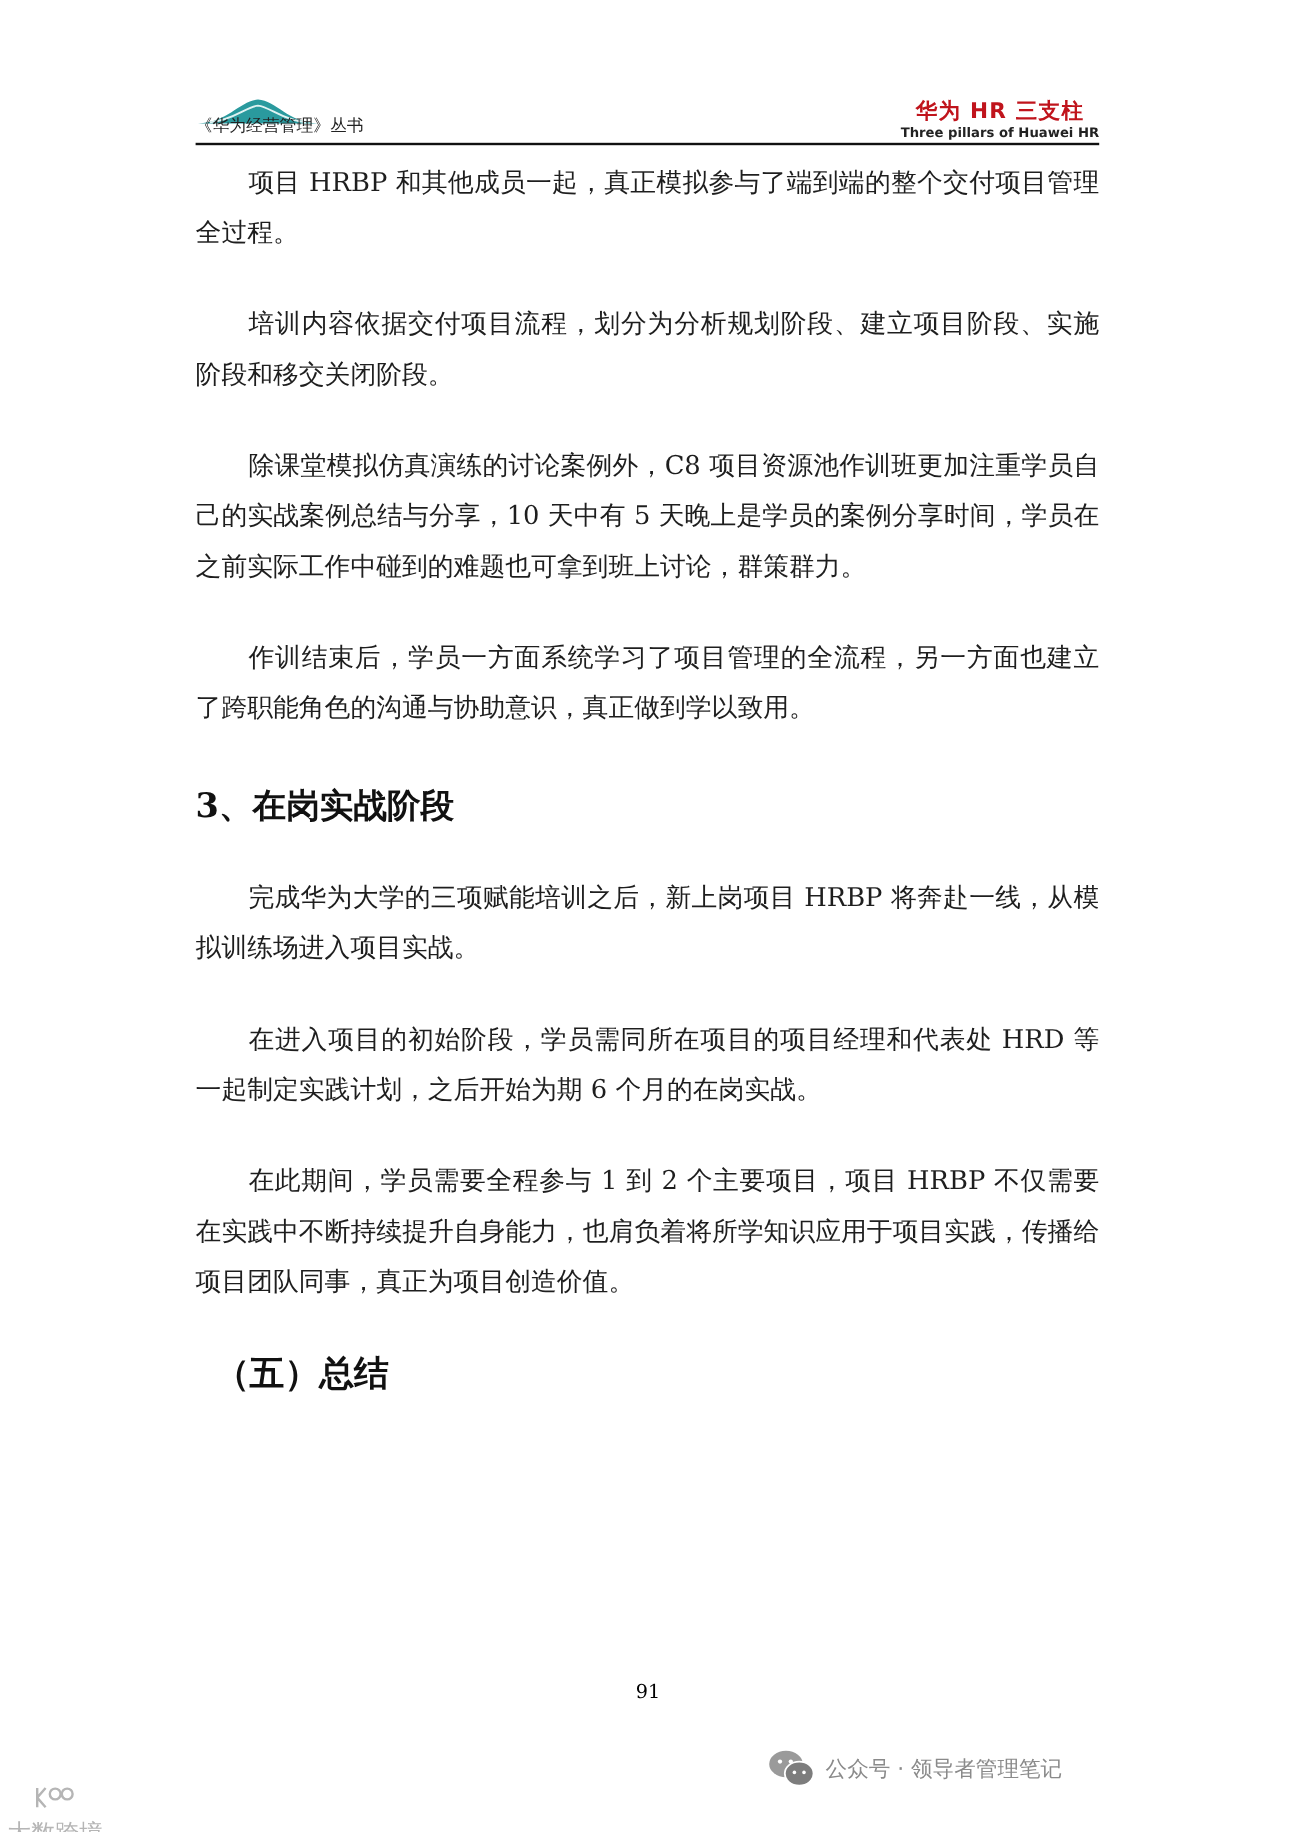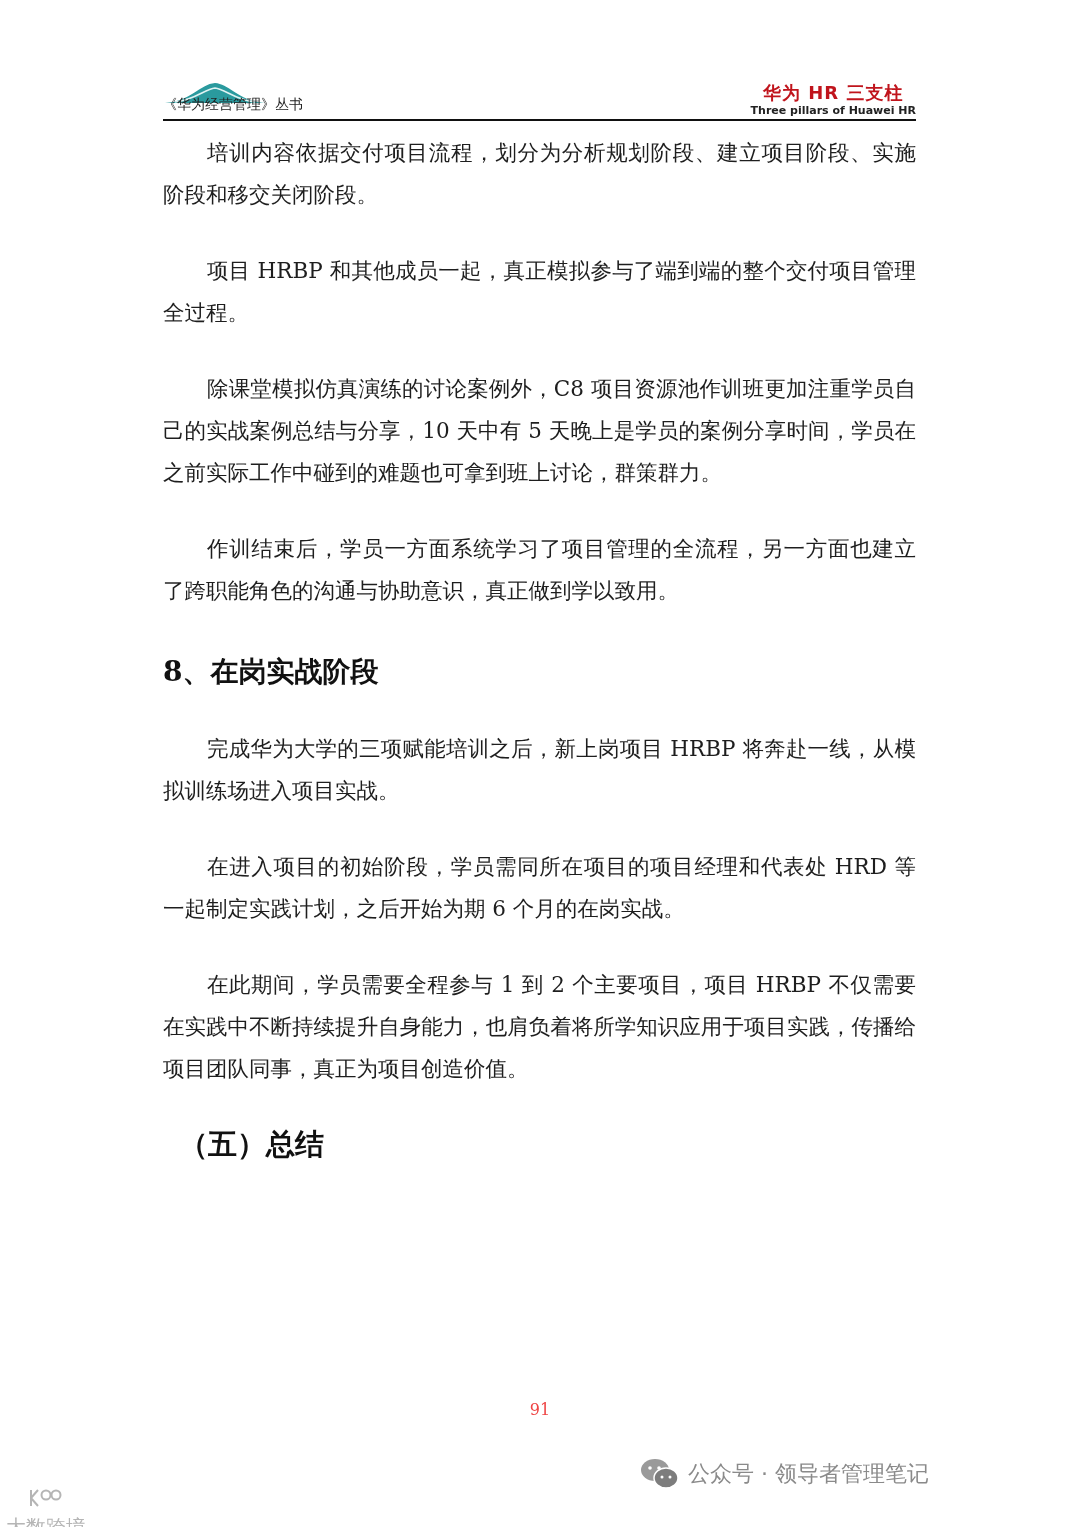--- a/index.html
+++ b/index.html
@@ -13,47 +13,47 @@
     .brand { position: absolute; right: 0; top: 10px; text-align: center; font-family: "DejaVu Sans", sans-serif; }
     .brand-cn { font-size: 18px; font-weight: bold; color: #c0141c; letter-spacing: 1px; line-height: 22px; }
     .brand-en { font-size: 11px; font-weight: bold; color: #222; line-height: 14px; }
     .header-rule { position: absolute; left: 163px; top: 119px; width: 753px; height: 0; border-top: 2px solid #111; }
 
     .content { position: absolute; left: 163px; top: 132px; width: 753px; }
     .para { font-size: 21.5px; line-height: 42px; text-indent: 44px; margin: 0 0 34px 0; text-align: justify; color: #1e1e1e; }
     .h3 { font-size: 28px; font-weight: bold; margin: 0; line-height: 40px; color: #111; }
     .h2 { font-size: 29px; font-weight: bold; margin: 16px; line-height: 40px; color: #111; }
 
-    .page-num { position: absolute; left: 0; width: 1080px; top: 1400px; text-align: center; font-size: 16px; color: #ef4444; }
+    .page-num { position: absolute; left: 0; width: 1080px; top: 1400px; text-align: center; font-size: 16px; color: #000000; }
 
-    .wm-right { position: absolute; left: 640px; top: 1457px; font-family: "DejaVu Sans", sans-serif; font-size: 22px; color: #8a8a8a; display: flex; align-items: center; gap: 8px; }
+    .wm-right { position: absolute; left: 640px; top: 1457px; font-family: "DejaVu Sans", sans-serif; font-size: 18px; color: #8a8a8a; display: flex; align-items: center; gap: 8px; }
     .wm-left { position: absolute; left: 6px; top: 1486px; font-family: "DejaVu Sans", sans-serif; font-size: 20px; color: #b5b5b5; display: flex; align-items: center; gap: 4px; flex-direction: column; }
   </style>
 </head>
 <body>
 
 <div class="header">
   <svg class="logo" viewBox="0 0 100 26">
     <path d="M0 25 C25 24 35 6 50 5 C65 6 75 24 100 25 Z" fill="#2a9a9e"></path>
     <path d="M10 24 C30 22 40 11 50 10 C60 11 70 22 90 24" fill="none" stroke="#dff2f2" stroke-width="1.6"></path>
   </svg>
   <div class="series">《华为经营管理》丛书</div>
   <div class="brand">
     <div class="brand-cn">华为 HR 三支柱</div>
     <div class="brand-en">Three pillars of Huawei HR</div>
   </div>
 </div>
 <div class="header-rule"></div>
 
 <div class="content">
+  <p class="para">项目 HRBP 和其他成员一起，真正模拟参与了端到端的整个交付项目管理全过程。</p>
   <p class="para">培训内容依据交付项目流程，划分为分析规划阶段、建立项目阶段、实施阶段和移交关闭阶段。</p>
-  <p class="para">项目 HRBP 和其他成员一起，真正模拟参与了端到端的整个交付项目管理全过程。</p>
   <p class="para">除课堂模拟仿真演练的讨论案例外，C8 项目资源池作训班更加注重学员自己的实战案例总结与分享，10 天中有 5 天晚上是学员的案例分享时间，学员在之前实际工作中碰到的难题也可拿到班上讨论，群策群力。</p>
   <p class="para" style="margin-bottom:40px;">作训结束后，学员一方面系统学习了项目管理的全流程，另一方面也建立了跨职能角色的沟通与协助意识，真正做到学以致用。</p>
-  <h3 class="h3" style="margin-bottom:36px;">8、在岗实战阶段</h3>
+  <h3 class="h3" style="margin-bottom:36px;">3、在岗实战阶段</h3>
   <p class="para">完成华为大学的三项赋能培训之后，新上岗项目 HRBP 将奔赴一线，从模拟训练场进入项目实战。</p>
   <p class="para">在进入项目的初始阶段，学员需同所在项目的项目经理和代表处 HRD 等一起制定实践计划，之后开始为期 6 个月的在岗实战。</p>
   <p class="para">在此期间，学员需要全程参与 1 到 2 个主要项目，项目 HRBP 不仅需要在实践中不断持续提升自身能力，也肩负着将所学知识应用于项目实践，传播给项目团队同事，真正为项目创造价值。</p>
   <h2 class="h2">（五）总结</h2>
 </div>
 
 <div class="page-num">91</div>
 
 <div class="wm-right">
   <svg width="40" height="34" viewBox="0 0 40 34">

